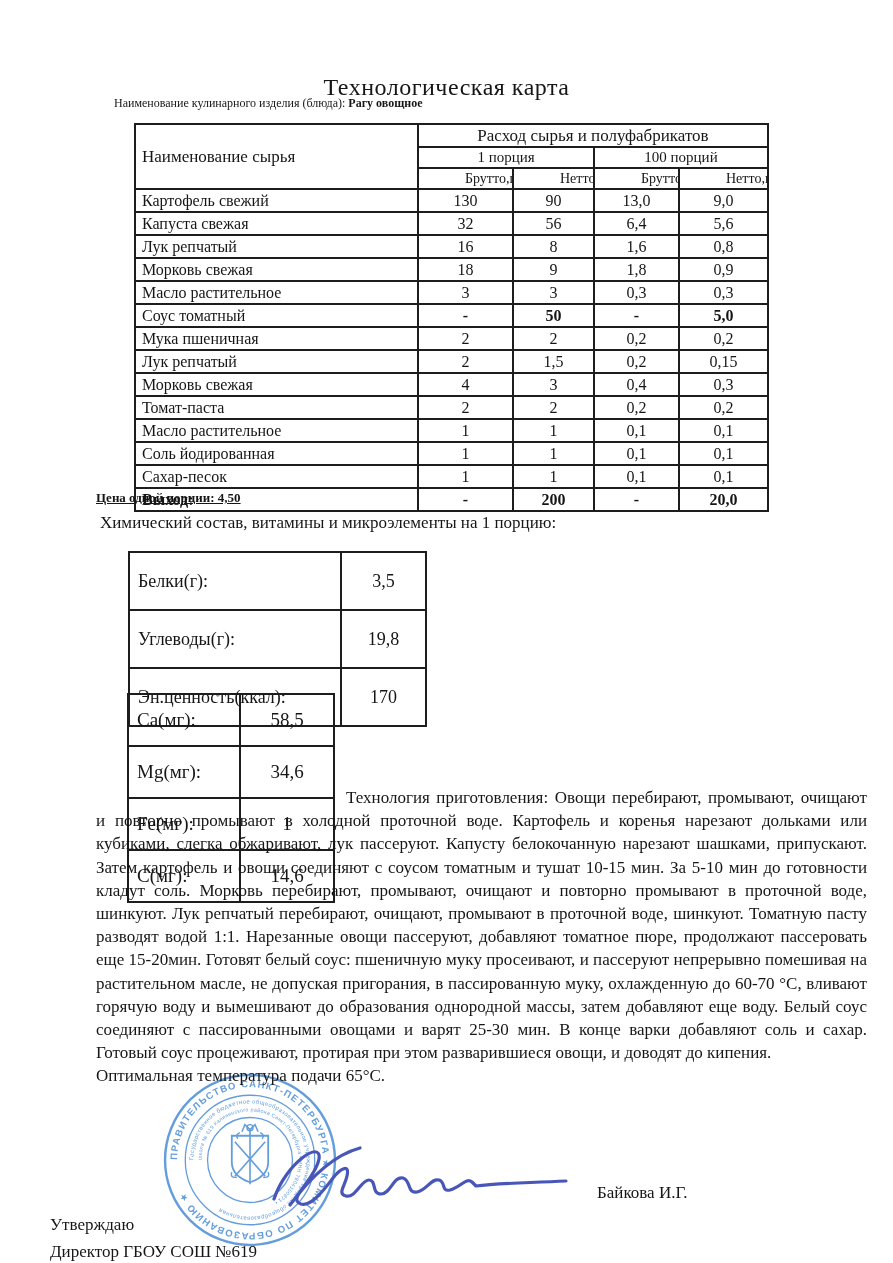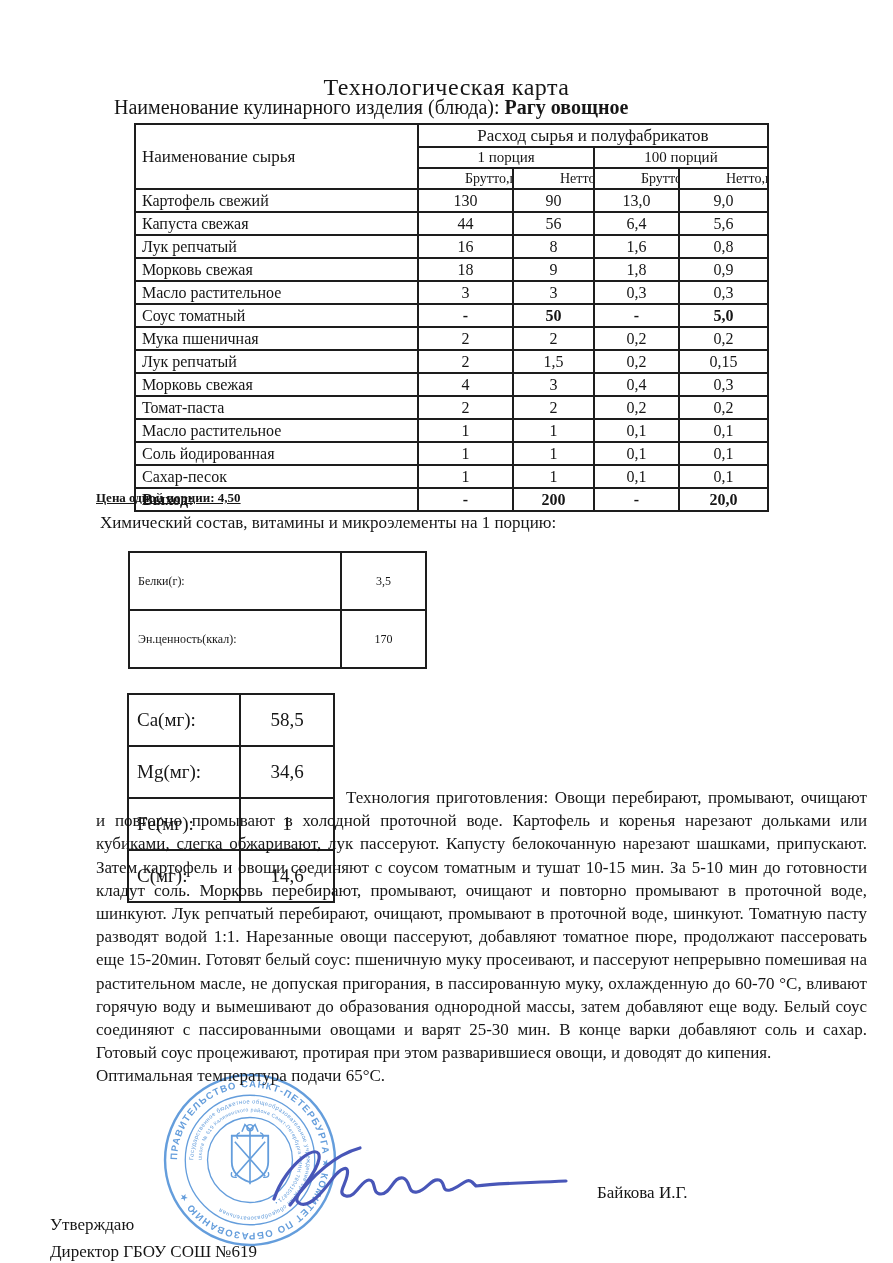--- a/index.html
+++ b/index.html
@@ -6,42 +6,42 @@
     --paper:#ffffff; --ink:#161616; --stamp-blue:#4a8dd6; --signature-blue:#4856b8;
   }
   html,body{margin:0;padding:0;background:#e8e8e8;}
   .page{
     position:relative; width:893px; height:1263px; background:var(--paper);
     margin:0 auto; overflow:hidden;
     font-family:"Liberation Serif","DejaVu Serif",serif; color:var(--ink);
   }
   .abs{position:absolute;}
   .doc-title{top:50px; left:0; width:100%; text-align:center; font-size:24px; letter-spacing:.5px;margin-top:24px;}
-  .dish-line{top:96px; left:114px; font-size:20px;}
+  .dish-line{top:96px; left:114px; font-size:12px;}
   .dish-line b{font-weight:bold;}
 
   
   table{border-collapse:collapse;}
   .ing-table{left:134px; top:123px; width:633px; table-layout:fixed;}
   .ing-table td,.ing-table th{border:2px solid #1d1d1d; padding:0 6px; font-weight:normal; overflow:hidden; white-space:nowrap;}
   .ing-table .grp{font-size:17px; text-align:center; height:21px;margin-left:20px;}
   .ing-table .por{font-size:15px; text-align:center; height:19px;}
   .ing-table .col{font-size:14px; text-align:center; height:19px;padding-left:46px;}
   .ing-table .name-h{font-size:17px; vertical-align:middle;}
   .ing-table .r td{height:21px; font-size:16px;}
   .ing-table .r td.num{text-align:center;}
   .ing-table .bold-vals td.num{font-weight:bold;}
   .ing-table .total td{font-weight:bold;}
 
   .price-line{left:96px; top:490px; font-size:13px; font-weight:bold; text-decoration:underline;}
   .chem-line{left:100px; top:513px; font-size:17px;}
 
   .mini-table td{border:2px solid #1d1d1d; padding:0 8px; white-space:nowrap;}
   .nutri-table{left:128px; top:551px; width:297px; table-layout:fixed;}
-  .nutri-table td{height:28px; font-size:12px;margin-left:25px;}
+  .nutri-table td{height:28px; font-size:18px;margin-left:25px;}
   .nutri-table td.val{text-align:center; padding:14px;}
   .mins-table{left:127px; top:693px; width:206px; table-layout:fixed;}
   .mins-table td{height:26px; font-size:19px;}
   .mins-table td.val{text-align:center; padding:12px;}
 
   .tech-block{left:96px; top:786px; width:771px; z-index:2;}
   .tech-block p{margin:0; font-size:17px; line-height:23.2px; text-align:justify;}
   .tech-block p.first{text-indent:250px;}
   .tech-block p.serving{text-align:left; text-indent:0;}
 
@@ -92,21 +92,21 @@
       </tr>
       <tr class="r">
           <td>Картофель свежий</td>
           <td class="num">130</td>
           <td class="num">90</td>
           <td class="num">13,0</td>
           <td class="num">9,0</td>
         </tr>
       <tr class="r">
           <td>Капуста свежая</td>
-          <td class="num">44</td>
+          <td class="num">32</td>
           <td class="num">56</td>
           <td class="num">6,4</td>
           <td class="num">5,6</td>
         </tr>
       <tr class="r">
           <td>Лук репчатый</td>
           <td class="num">16</td>
           <td class="num">8</td>
           <td class="num">1,6</td>
           <td class="num">0,8</td>
@@ -196,20 +196,24 @@
 
   <table class="abs mini-table nutri-table">
     <colgroup>
         <col style="width:212px">
         <col style="width:85px">
       </colgroup>
     <tbody>
       <tr>
           <td>Белки(г):</td>
           <td class="val">3,5</td>
+        </tr>
+      <tr>
+          <td>Углеводы(г):</td>
+          <td class="val">19,8</td>
         </tr>
       <tr>
           <td>Эн.ценность(ккал):</td>
           <td class="val">170</td>
         </tr>
     </tbody>
   </table>
 
   <table class="abs mini-table mins-table">
     <colgroup>

